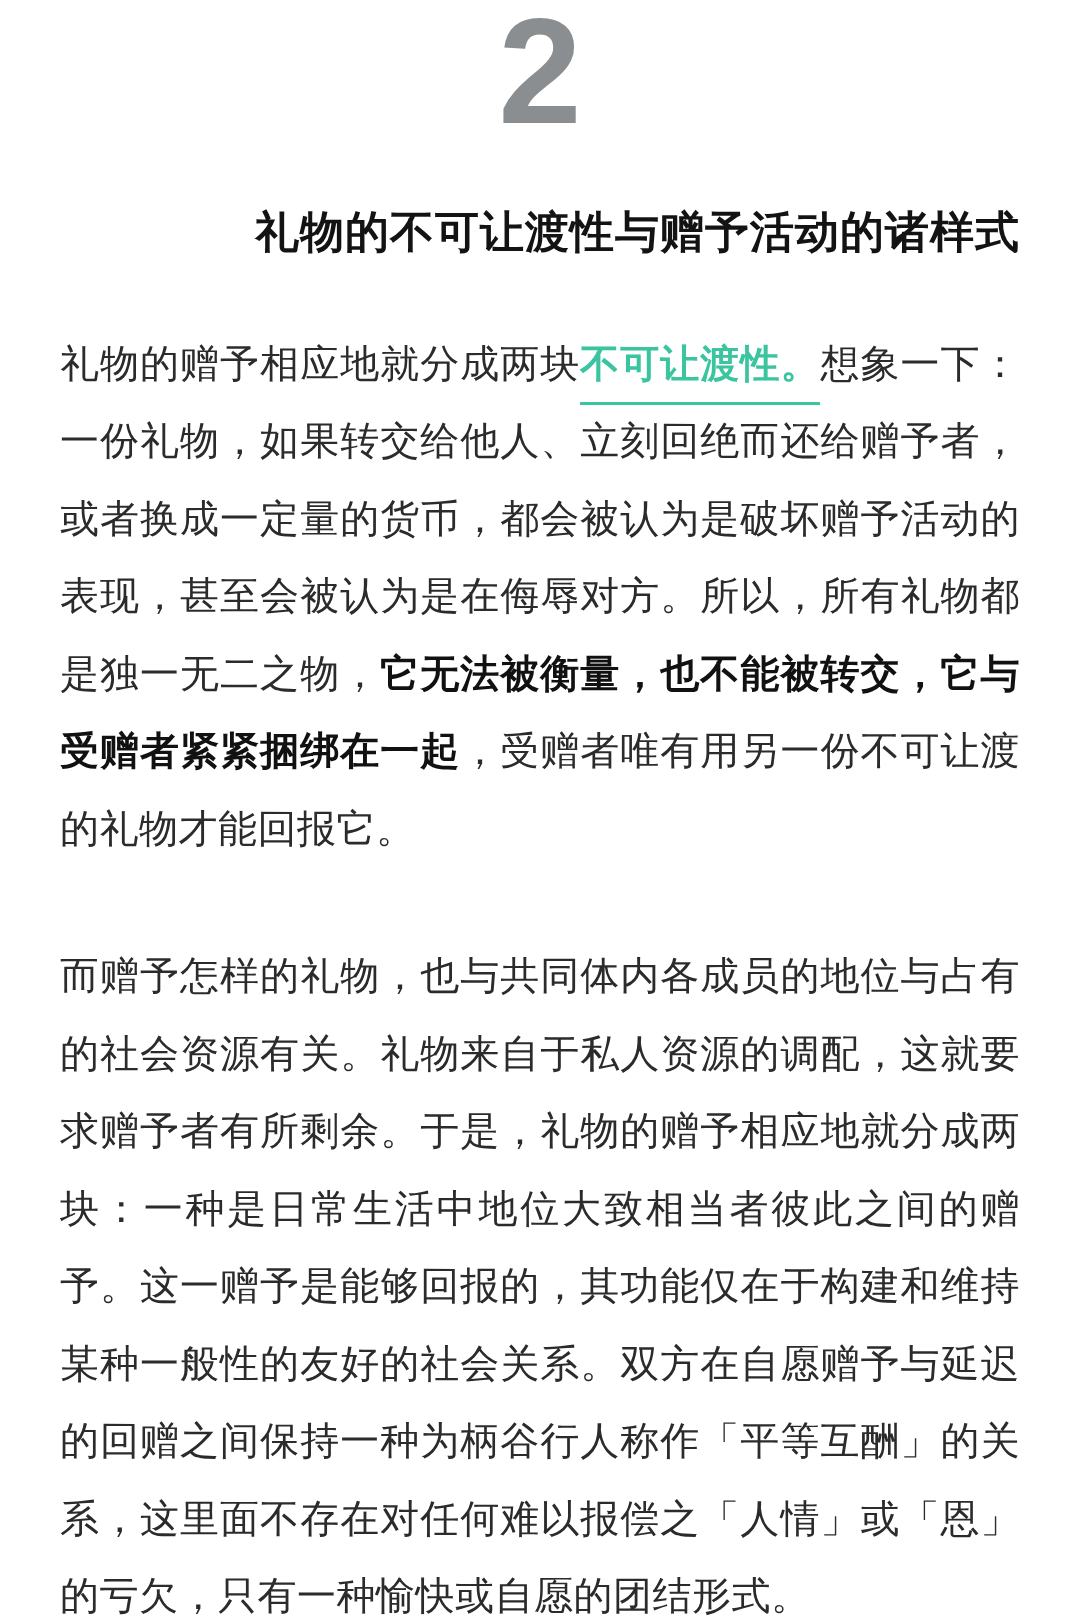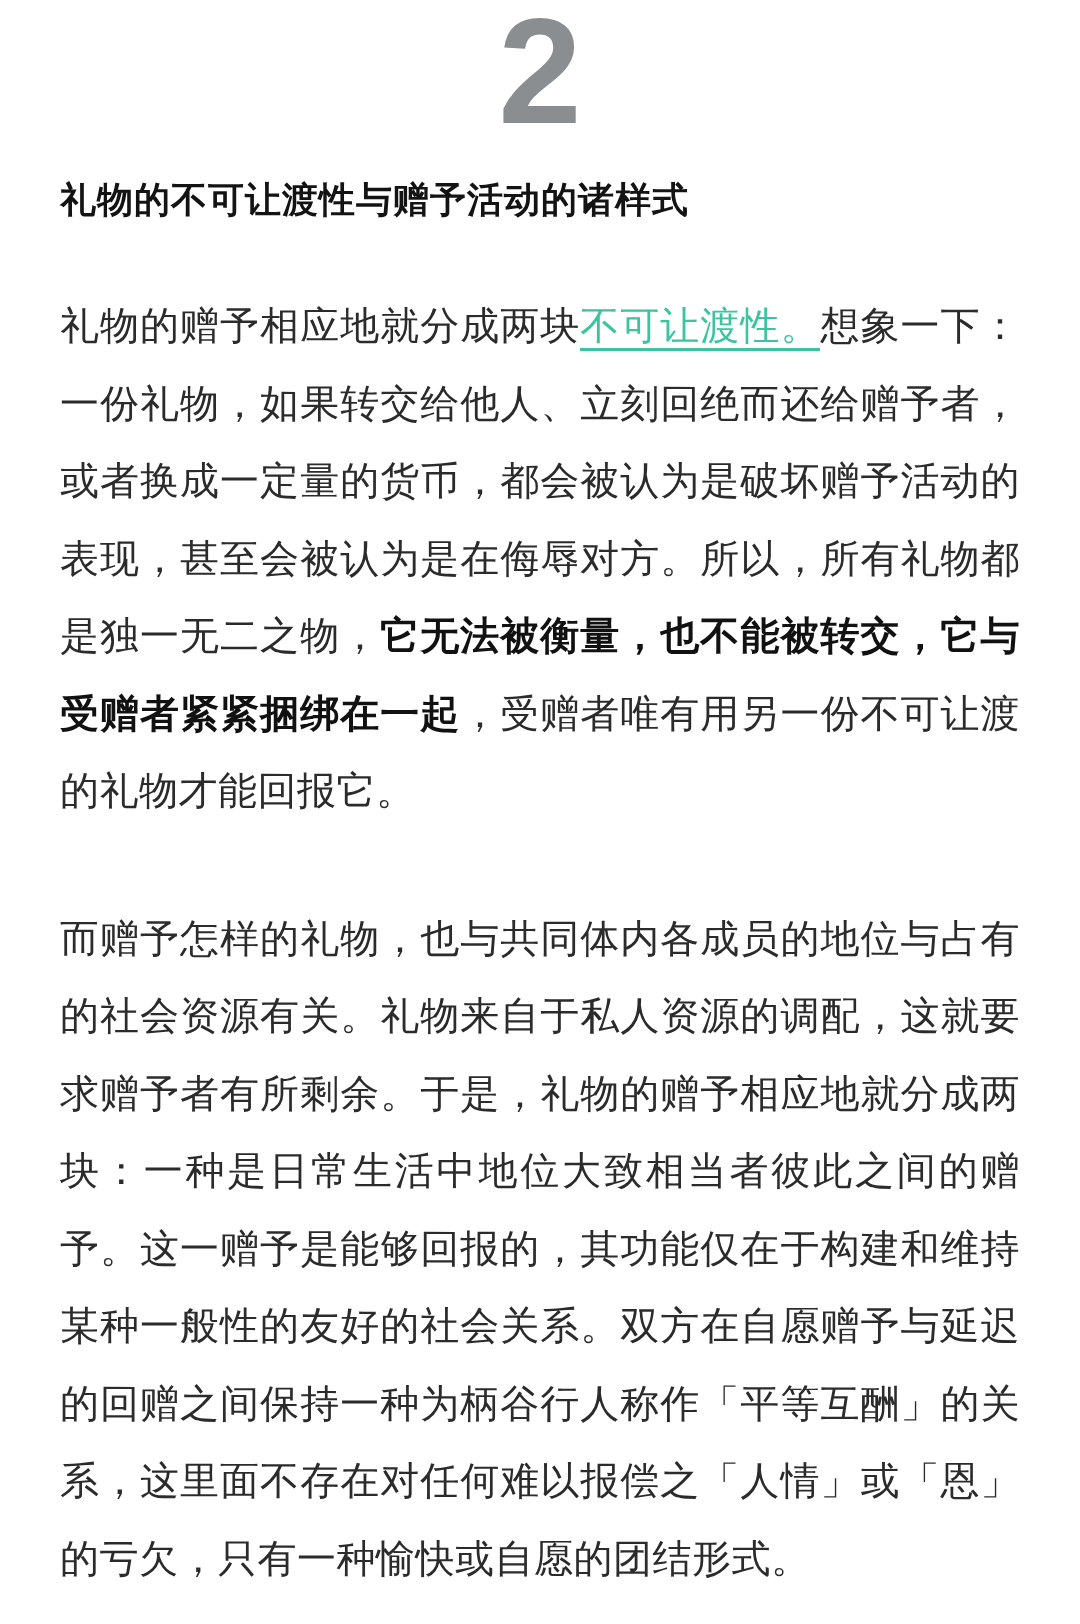--- a/index.html
+++ b/index.html
@@ -22,23 +22,23 @@
   .chapter-num {
     text-align: center;
     font-size: 150px;
     line-height: 118px;
     font-weight: 700;
     color: var(--chapter-color, #8b8e91);
     letter-spacing: 0;
     user-select: none;
   }
   .title {
-    margin: 48px 60px 0 60px;
-    text-align: left;
-    font-size: 36px;
+    margin: 76px 60px 0 60px;
+    text-align: right;
+    font-size: 44px;
     line-height: 1.2;
     font-weight: 700;
     color: var(--title-color, #131313);
     letter-spacing: 1px;
   }
   .article-body {
     margin-top: 66px;
   }
   .para {
     margin: 0 60px;
@@ -53,23 +53,23 @@
   }
   .seg-normal {
     font-weight: 400;
   }
   .seg-bold {
     font-weight: 700;
     color: var(--bold-color, #111111);
   }
   .seg-highlight {
     color: var(--accent, #3bc4a0);
-    font-weight: 400;
+    font-weight: 700;
     border-bottom: 3px solid var(--accent, #3bc4a0);
-    padding-bottom: 1px;
+    padding-bottom: 17px;
   }
 </style>
 </head>
 <body>
 
 <div class="page">
   <div class="chapter-num">2</div>
 
   <h1 class="title">礼物的不可让渡性与赠予活动的诸样式</h1>
 

